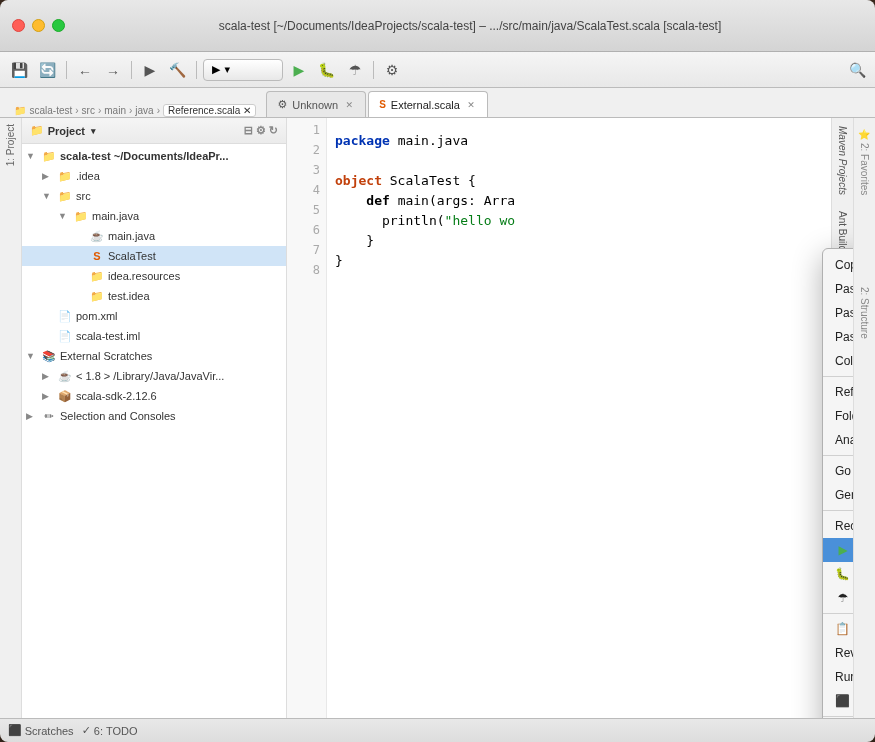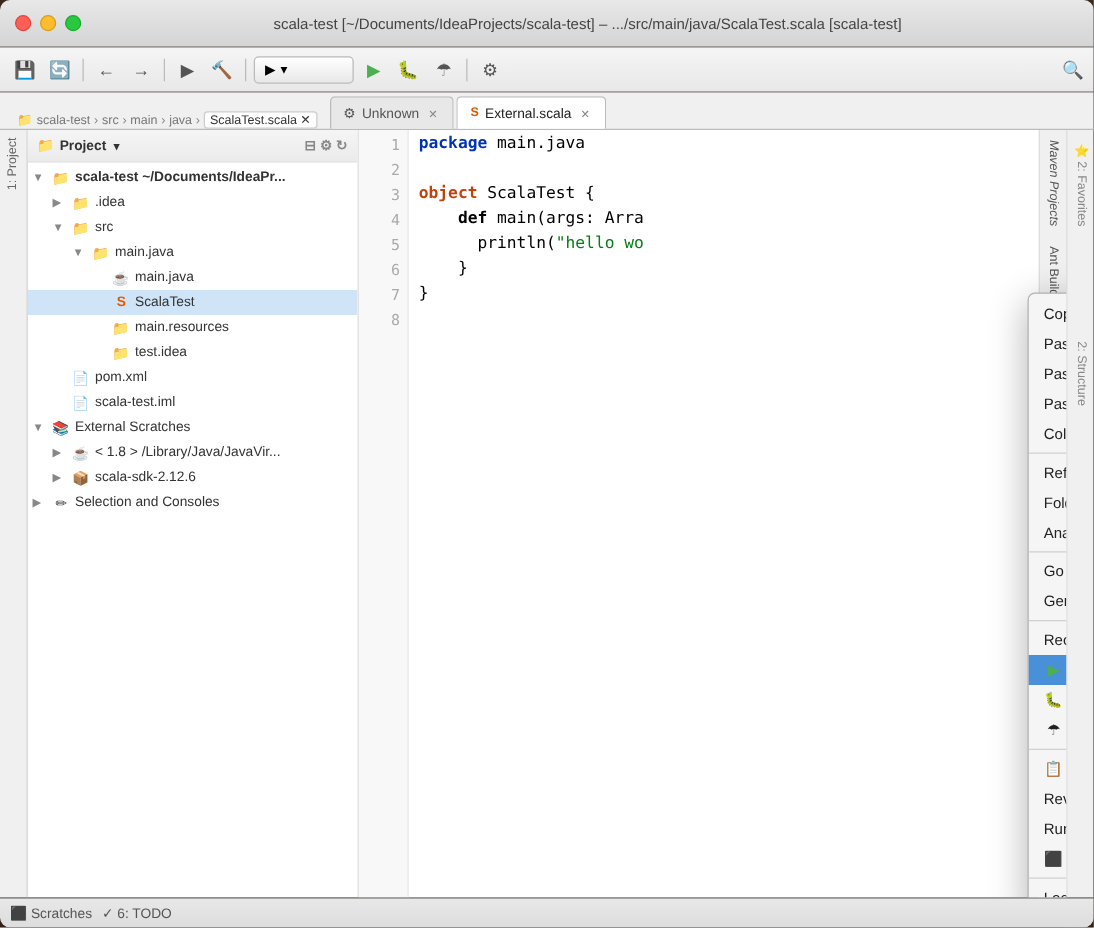--- a/index.html
+++ b/index.html
@@ -18,21 +18,21 @@
       width: 875px;
       height: 742px;
       border-radius: 8px;
       overflow: hidden;
       display: flex;
       flex-direction: column;
       box-shadow: 0 20px 60px rgba(0,0,0,0.5);
     }
 
     .titlebar {
-      height: 38px;
+      height: 52px;
       background: linear-gradient(180deg, #e8e8e8 0%, #d4d4d4 100%);
       display: flex;
       align-items: center;
       padding: 0 12px;
       flex-shrink: 0;
       border-bottom: 1px solid #b0b0b0;
       justify-content: flex-end;
     }
 
     .traffic-lights {
@@ -256,21 +256,21 @@
       color: #aaa;
       font-size: 12px;
       font-family: 'Menlo', monospace;
       line-height: 20px;
       padding-right: 6px;
       user-select: none;
     }
 
     .code-area {
       flex: 1;
-      padding: 1px 8px;
+      padding: 13px 8px;
       font-family: 'Menlo', monospace;
       font-size: 13px;
       line-height: 20px;
       overflow: hidden;
     }
 
     .code-line { height: 20px; display: flex; align-items: center; }
 
     
     .context-menu {
@@ -378,21 +378,21 @@
     <div style="font-size:10px; color:#777; padding: 0 6px; margin-right:4px; display:flex; align-items:center; gap:3px;">
       <span>📁</span>
       <span>scala-test</span>
       <span style="color:#888">›</span>
       <span>src</span>
       <span style="color:#888">›</span>
       <span>main</span>
       <span style="color:#888">›</span>
       <span>java</span>
       <span style="color:#888">›</span>
-      <span style="border:1px solid #ccc; border-radius:3px; padding:0 4px; background:#fff; color:#333;">ScalaTest.scala ✕</span>
+      <span style="border:1px solid #ccc; border-radius:3px; padding:0 4px; background:#fff; color:#333;">Reference.scala ✕</span>
     </div>
     <div class="tab">
       <span>⚙</span>
       <span>Unknown</span>
       <span class="tab-close">✕</span>
     </div>
     <div class="tab active">
       <span style="color:#e05a00; font-weight:bold; font-size:10px;">S</span>
       <span>External.scala</span>
       <span class="tab-close">✕</span>
@@ -450,21 +450,21 @@
 
         <div class="tree-item selected" style="padding-left:52px; background:#d0e4f7;">
           <span class="tree-arrow" style="opacity:0;">▶</span>
           <span class="tree-icon" style="color:#e05a00; font-weight:bold;">S</span>
           <span style="color:#333;">ScalaTest</span>
         </div>
 
         <div class="tree-item" style="padding-left:52px;">
           <span class="tree-arrow" style="opacity:0;">▶</span>
           <span class="tree-icon">📁</span>
-          <span>main.resources</span>
+          <span>idea.resources</span>
         </div>
 
         <div class="tree-item" style="padding-left:52px;">
           <span class="tree-arrow" style="opacity:0;">▶</span>
           <span class="tree-icon">📁</span>
           <span>test.idea</span>
         </div>
 
         <div class="tree-item" style="padding-left:20px;">
           <span class="tree-arrow" style="opacity:0;">▶</span>

